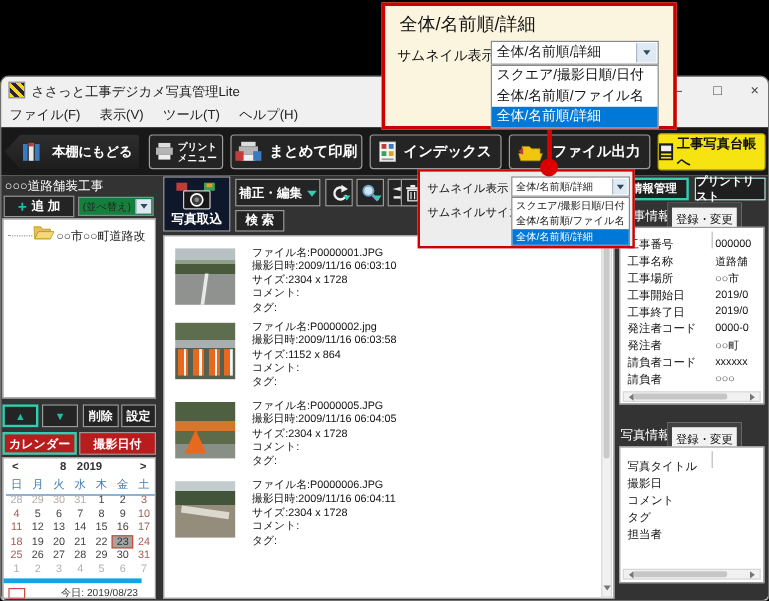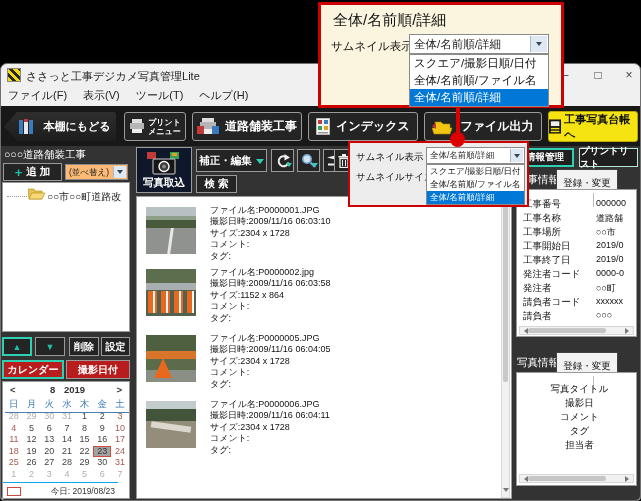--- a/index.html
+++ b/index.html
@@ -41,21 +41,21 @@
   
   #content-bg { left:1px; top:146px; width:639px; height:354px; background:#333; border-radius:0 0 4px 4px; }
 
   
   #project-title { left:4px; top:148px; width:128px; font-size:10.5px; color:#fff; white-space:nowrap; overflow:hidden; }
   #btn-add { left:3px; top:163px; width:59px; height:18px; background:#242424; border:1px solid #999;
              color:#fff; font-size:10.5px; font-weight:bold; display:flex; align-items:center; justify-content:center; gap:4px; }
   #btn-add .plus { color:#1dbfa4; font-size:13px; font-weight:bold; }
   .selbox { background:#fff; border:1px solid #8a8a8a; color:#222; overflow:hidden; }
   #sort-select { left:65px; top:164px; width:63px; height:16px; font-size:8.5px; line-height:14px;
-                 padding-left:3px; background:#fdba74; white-space:nowrap; }
+                 padding-left:3px; background:#15803d; white-space:nowrap; }
   .chev { position:absolute; right:1px; top:1px; bottom:1px; width:13px; background:#dfe9f3;
           border-left:1px solid #aab8c8; }
   .chev::after { content:''; position:absolute; left:50%; top:50%; transform:translate(-50%,-30%);
                  border:3.5px solid transparent; border-top:4.5px solid #33485c; }
 
   #tree-panel { left:2px; top:182px; width:128px; height:150px; background:#fff; border:1px solid #999; }
   #tree-connector { position:absolute; left:4px; top:13px; width:20px; border-top:1px dotted #999; }
   #tree-label { position:absolute; left:44px; top:7px; font-size:10px; color:#222; white-space:nowrap; width:82px; overflow:hidden; }
   .folder-svg { position:absolute; left:25px; top:4px; }
   .hscroll { position:absolute; height:9px; background:#f1f1f1; border:1px solid #d7d7d7; }
@@ -83,21 +83,21 @@
   .cal-nav { position:absolute; top:2px; font-size:9.5px; color:#333; font-weight:bold; }
   #cal-prev { left:7px; } #cal-next { right:7px; }
   #cal-month { left:47px; } #cal-year { left:61px; }
   #cal-head { position:absolute; left:2px; top:16px; width:124px; display:flex; border-bottom:1px solid #4a7fb5; padding-bottom:1px; }
   .cal-h { width:17.7px; text-align:center; font-size:9.5px; color:#3e7bb6; }
   #cal-grid { position:absolute; left:2px; top:29px; width:124px; display:flex; flex-wrap:wrap; }
   .cal-d { width:17.7px; height:11.6px; line-height:11.6px; text-align:center; font-size:9px; color:#444; }
   .cal-d.wkd { color:#a85a52; }
   .cal-d.mut { color:#b5aeaa; }
   .cal-d.selday { border:1px solid #cf4a3c; background:#a3a3a3; line-height:9.6px; color:#333; }
-  #cal-foot { position:absolute; left:0; top:100px; width:115px; border-top:1px solid #0ea5e9; height:17px; }
+  #cal-foot { position:absolute; left:0; top:100px; width:115px; border-top:4px solid #0ea5e9; height:17px; }
   #today-box { position:absolute; left:4px; top:4px; width:14px; height:9px; background:#fff; border:1px solid #cf4a3c; }
   #today-label { position:absolute; right:3px; top:3px; font-size:8.5px; color:#333; white-space:nowrap; }
 
   
   #btn-import { left:136px; top:147px; width:56px; height:46px; background:#0f172a; border:1px solid #9b9b9b;
                 display:flex; flex-direction:column; align-items:center; justify-content:flex-end; padding-bottom:2px; }
   #btn-import .lbl { color:#fff; font-size:10.5px; font-weight:bold; white-space:nowrap; }
   #btn-edit { left:196px; top:149px; width:71px; height:23px; background:#242424; border:1px solid #9b9b9b;
               color:#fff; font-size:10.5px; font-weight:bold; display:flex; align-items:center; justify-content:center; gap:4px; }
   #btn-edit .dn { border:4px solid transparent; border-top:5px solid #2fd0b2; margin-top:5px; }
@@ -147,26 +147,26 @@
   #callout-list { position:absolute; left:88px; top:49px; width:140px; background:#fff; border:1px solid #8a8a8a; }
   #callout-list .opt { height:17px; line-height:17px; font-size:11.5px; padding-left:4px; color:#111; white-space:nowrap; overflow:hidden; }
 
   
   #btn-infomgr { left:516px; top:148px; width:58px; height:19px; background:#1f1f1f; border:2px solid #2fd0b2;
                  color:#fff; font-size:9.5px; font-weight:bold; display:flex; align-items:center; justify-content:center; }
   #btn-printlist { left:579px; top:148px; width:59px; height:19px; background:#1f1f1f; border:1px solid #b7e6dc;
                    color:#fff; font-size:9.5px; font-weight:bold; display:flex; align-items:center; justify-content:center; }
   .sec-title { font-size:10.5px; color:#fff; white-space:nowrap; }
   #c-title { left:517px; top:173px; } #p-title { left:517px; top:356px; }
-  .regbtn { width:62px; height:29px; background:#f2f2f2; border:1px solid #404040; color:#111;
+  .regbtn { width:62px; height:29px; background:#f2f2f2; border:4px solid #404040; color:#111;
             font-size:9.5px; display:flex; align-items:center; justify-content:center; white-space:nowrap; }
   #c-reg { left:556px; top:169px; } #p-reg { left:556px; top:352px; }
   .infopanel { background:#fff; border:1px solid #999; }
   #c-table { left:516px; top:189px; width:121px; height:148px; }
-  #p-table { left:516px; top:372px; width:121px; height:114px;text-align:center; }
+  #p-table { left:516px; top:372px; width:121px; height:114px; }
   .coldiv { position:absolute; left:76px; top:3px; width:1px; height:14px; background:#bbb; }
   #c-rows { position:absolute; left:0; top:8px; width:119px; }
   .irow { height:14px; position:relative; }
   .ilab { position:absolute; left:6px; font-size:9.5px; color:#111; white-space:nowrap; }
   .ival { position:absolute; left:79px; font-size:9px; color:#111; white-space:nowrap; width:38px; overflow:hidden; }
   #p-rows { position:absolute; left:0; top:10px; width:119px; }
   .prow { height:14px; padding-left:6px; font-size:9.5px; color:#111; white-space:nowrap; }
   #c-hscroll { left:2px; top:136px; width:115px; position:absolute; }
   #c-hscroll .hthumb { left:8px; width:78px; }
   #p-hscroll { left:2px; top:101px; width:115px; position:absolute; }
@@ -211,21 +211,21 @@
     <span><span>プリント</span><br><span>メニュー</span></span>
   </div>
   <div class="abs tbtn" id="btn-batch">
     <svg width="22" height="17" viewBox="0 0 22 17">
         <rect x="5" y="0" width="12" height="4" fill="#ddd"></rect>
         <rect x="3" y="4" width="16" height="7" fill="#b5b5b5"></rect>
         <rect x="5" y="11" width="12" height="5" fill="#eee"></rect>
         <rect x="0" y="8" width="7" height="8" fill="#c23b3b"></rect>
         <rect x="15" y="8" width="7" height="8" fill="#3a7abf"></rect>
       </svg>
-    <span>道路舗装工事</span>
+    <span>まとめて印刷</span>
   </div>
   <div class="abs tbtn" id="btn-index">
     <svg width="14" height="17" viewBox="0 0 14 17">
         <rect x="0" y="0" width="14" height="17" fill="#f5f5f5" stroke="#888"></rect>
         <rect x="2" y="2" width="4" height="4" fill="#c23b3b"></rect>
         <rect x="8" y="2" width="4" height="4" fill="#3a7abf"></rect>
         <rect x="2" y="8" width="4" height="4" fill="#3aa05a"></rect>
         <rect x="8" y="8" width="4" height="4" fill="#e0a020"></rect>
         <rect x="2" y="14" width="10" height="1.5" fill="#999"></rect>
       </svg>

